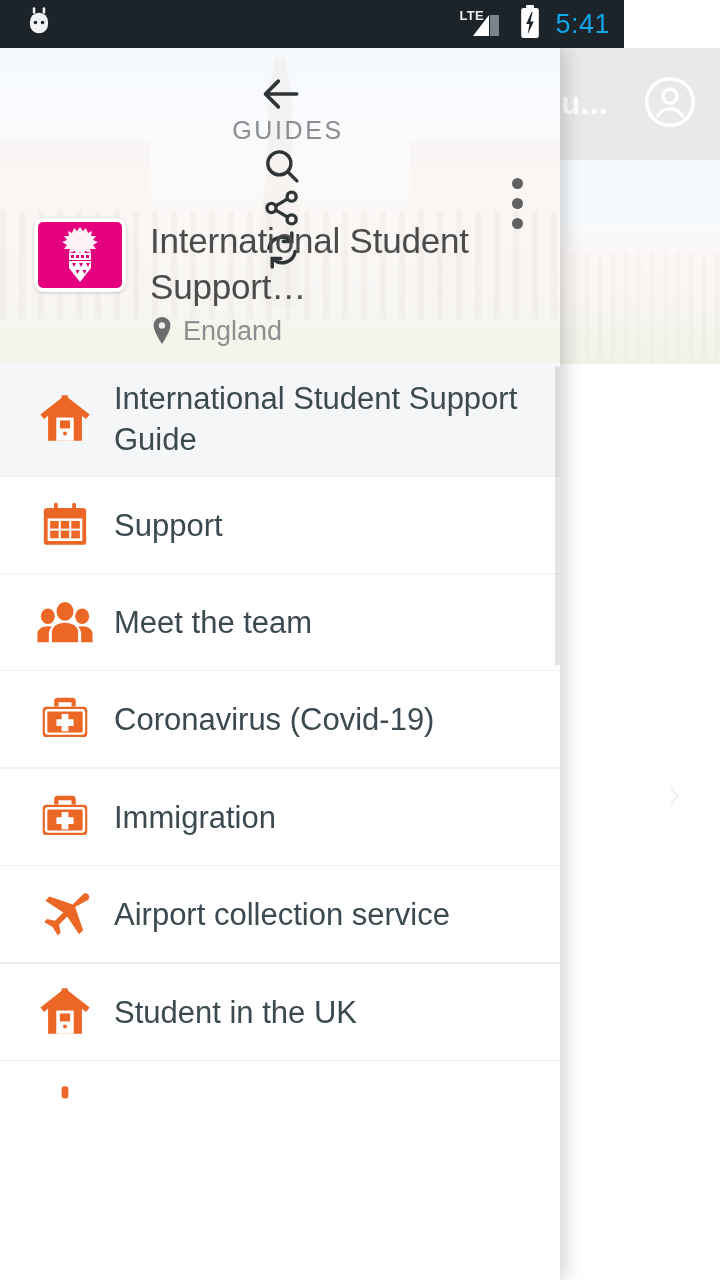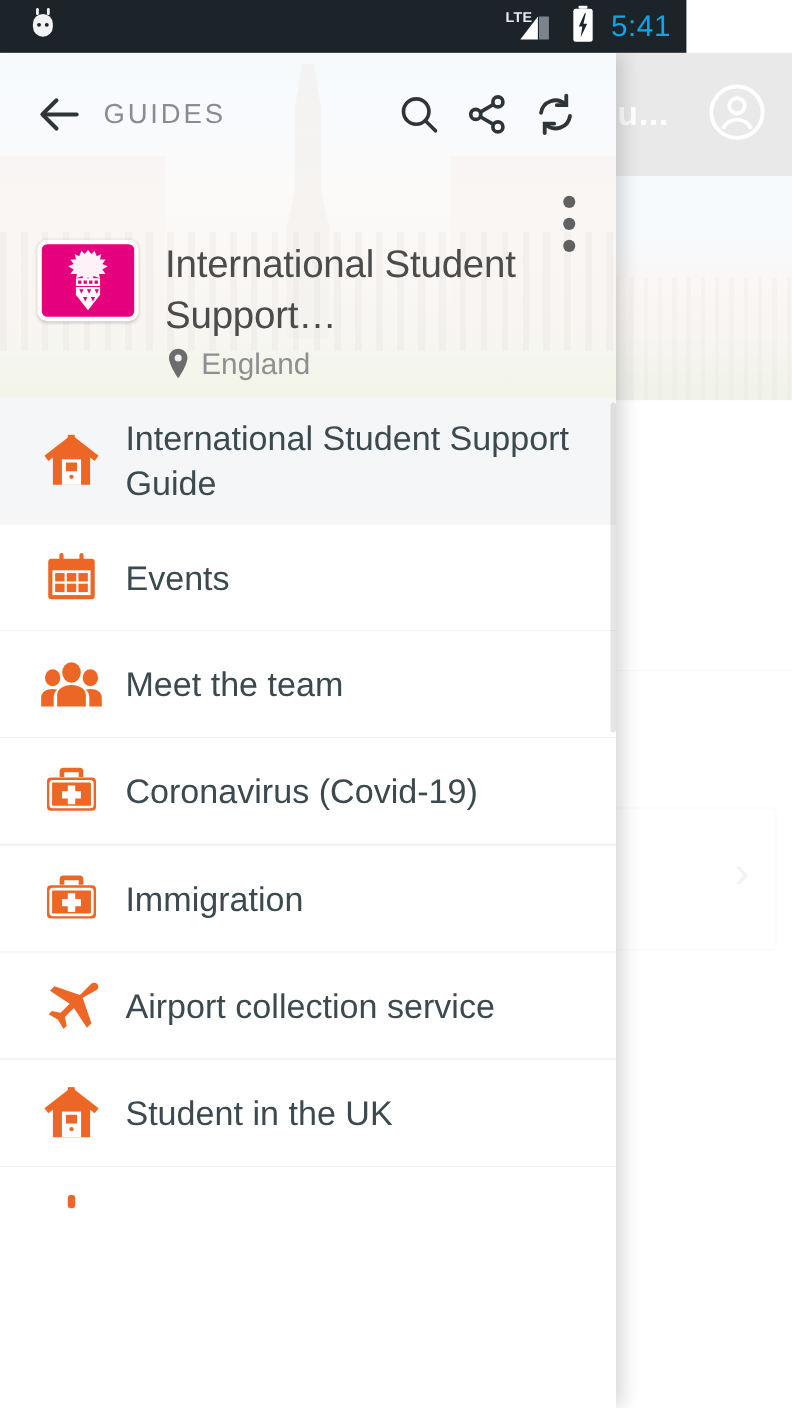--- a/index.html
+++ b/index.html
@@ -106,21 +106,21 @@
   .dh-photo .facade-l { left:0; }
   .dh-photo .facade-r { right:0; }
   .dh-photo .lawn {
     position:absolute; left:0; right:0; bottom:0; height:40px;
     background:linear-gradient(to bottom, rgba(224,230,204,.85), rgba(221,228,198,.95));
   }
   .dh-veil { position:absolute; inset:0; background:rgba(255,255,255,0.63); }
 
   .toolbar {
     position:absolute; top:24px; left:0; width:560px; height:64px;
-    display:flex; align-items:center; padding:0 24px 0 28px;
+    display:flex; align-items:center; padding:0 24px 0 28px;flex-direction:column;
   }
   .tb-back { width:54px; height:54px; display:flex; align-items:center; justify-content:center; cursor:pointer; }
   .tb-title {
     margin-left:12px; font-size:25px; letter-spacing:2.6px;
     color:#8a8d90; font-weight:normal;
   }
   .tb-spacer { flex:1; }
   .tb-icon { width:62px; height:62px; display:flex; align-items:center; justify-content:center; cursor:pointer; }
 
   .dh-info { position:absolute; left:0; top:170px; width:552px; padding:0 14px 0 34px; display:flex; }
@@ -322,21 +322,21 @@
                 <rect x="10.1" y="10.2" width="3.8" height="3.4"></rect>
               <rect x="14.8" y="10.2" width="3.8" height="3.4"></rect>
               <rect x="5.4" y="14.5" width="3.8" height="3.4"></rect>
                 <rect x="10.1" y="14.5" width="3.8" height="3.4"></rect>
               <rect x="14.8" y="14.5" width="3.8" height="3.4"></rect>
             </g>
             <rect x="7.1" y="2.1" width="1.7" height="4.6" rx=".8" fill="#ec6726"></rect>
             <rect x="15.2" y="2.1" width="1.7" height="4.6" rx=".8" fill="#ec6726"></rect>
           </svg>
         </span>
-        <span class="nav-label">Events</span>
+        <span class="nav-label">Support</span>
       </div>
       <div class="nav-divider"></div>
 
       <div class="nav-item">
         <span class="nav-ico">
           <svg width="58" height="58" viewBox="0 0 24 24" fill="#ec6726">
             <ellipse cx="12" cy="7.6" rx="3.5" ry="3.9"></ellipse>
             <ellipse cx="4.9" cy="9.6" rx="2.9" ry="3.2"></ellipse>
             <ellipse cx="19.1" cy="9.6" rx="2.9" ry="3.2"></ellipse>
             <path d="M6.6 20.4v-4.3c0-2.2 2.4-3.8 5.4-3.8s5.4 1.6 5.4 3.8v4.3z"></path>

